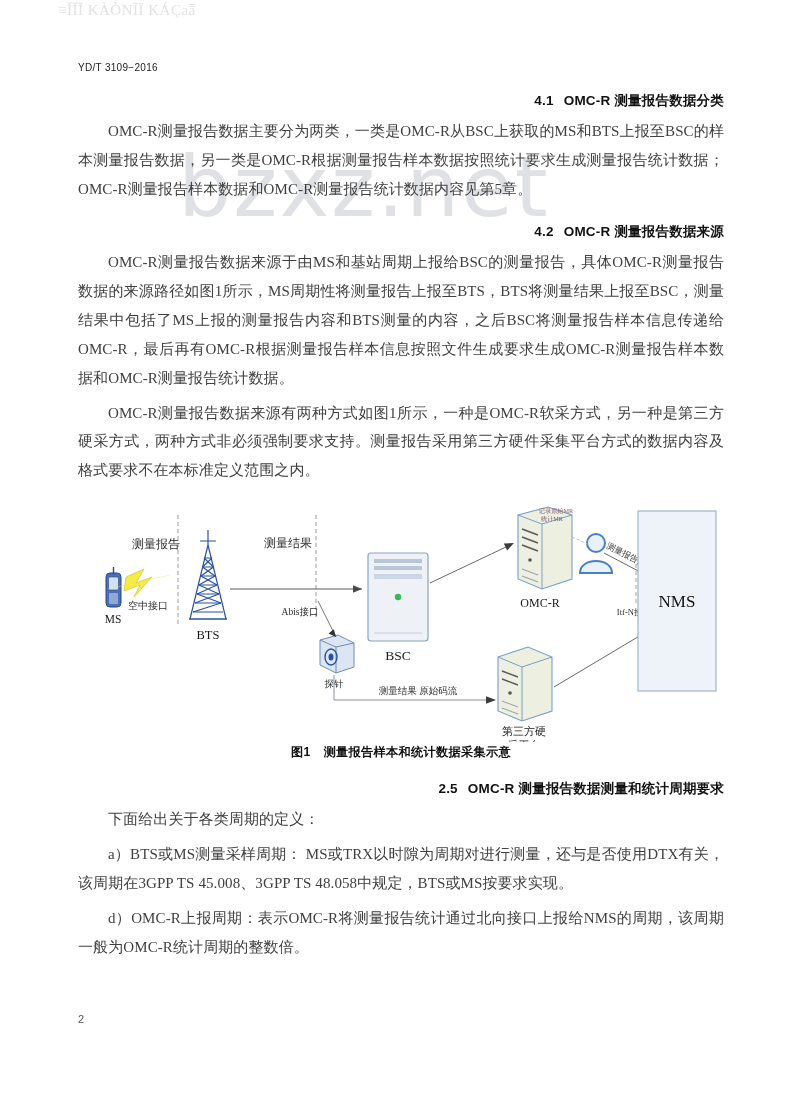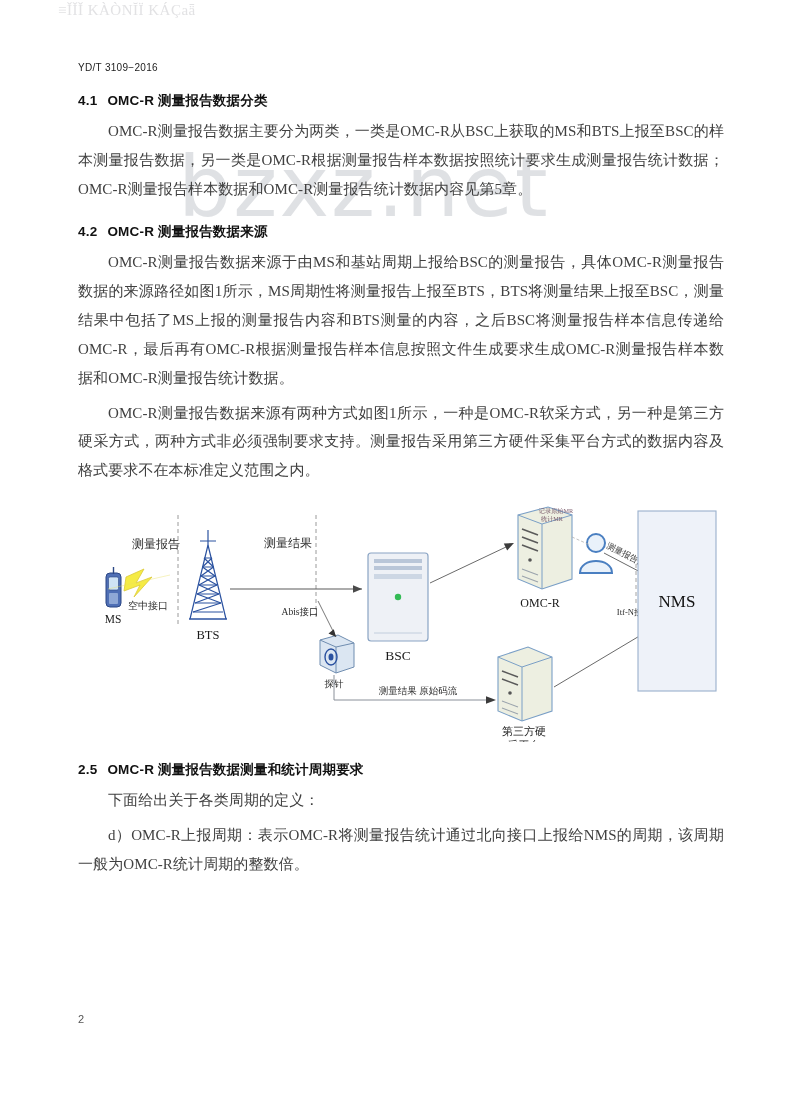--- a/index.html
+++ b/index.html
@@ -63,20 +63,21 @@
     letter-spacing: 0.3px;
   }
 
   h2.section {
     font-family: "Liberation Sans", "DejaVu Sans", sans-serif;
     font-size: 13.5px;
     font-weight: bold;
     color: #111;
     margin: 19px 0 7px 0;
     letter-spacing: 0.2px;
+    text-align: right;
   }
   h2.section .num { margin-right: 10px; }
 
   p.body {
     font-size: 15px;
     line-height: 1.93;
     color: #404040;
     margin: 0 0 0 0;
     text-align: justify;
     text-justify: inter-ideograph;
@@ -249,24 +250,28 @@
         <line x1="476" y1="190" x2="610" y2="110" stroke="#6a6a6a" stroke-width="1"></line>
         <path d="M618 105 L608.2 108.6 L612.2 115.2 Z" fill="#3b3b3b"></path>
 
         <g>
           <rect x="560" y="14" width="78" height="180" fill="#eef2f9" stroke="#9ab0cc" stroke-width="1.1"></rect>
         </g>
         <text class="cnlabel" x="599" y="110" font-size="17" fill="#111" text-anchor="middle">NMS</text>
       </svg>
     </div>
 
+    <div class="figcaption">
+      <span>图1</span><span class="gap"></span><span>测量报告样本和统计数据采集示意</span>
+    </div>
 
     <h2 class="section">
       <span class="num">2.5</span><span>OMC-R 测量报告数据测量和统计周期要求</span>
     </h2>
     <p class="body">下面给出关于各类周期的定义：</p>
+    <p class="body">a）BTS或MS测量采样周期：  MS或TRX以时隙为周期对进行测量，还与是否使用DTX有关，该周期在3GPP TS 45.008、3GPP TS 48.058中规定，BTS或MS按要求实现。</p>
     <p class="body">d）OMC-R上报周期：表示OMC-R将测量报告统计通过北向接口上报给NMS的周期，该周期一般为OMC-R统计周期的整数倍。</p>
 
   </div>
 
   <div class="page-number">2</div>
 
 </div>
 
 </body></html>

